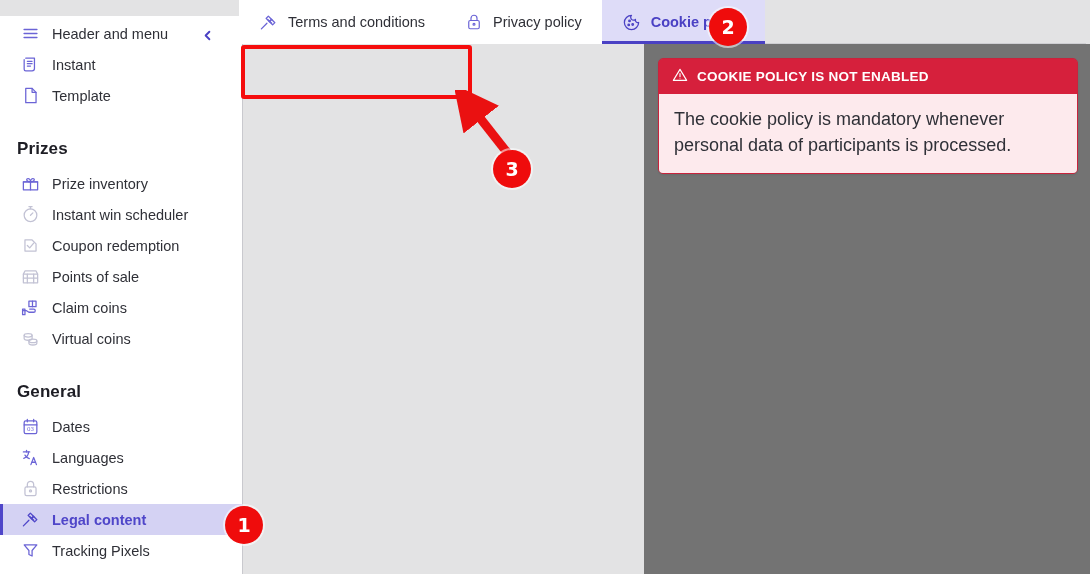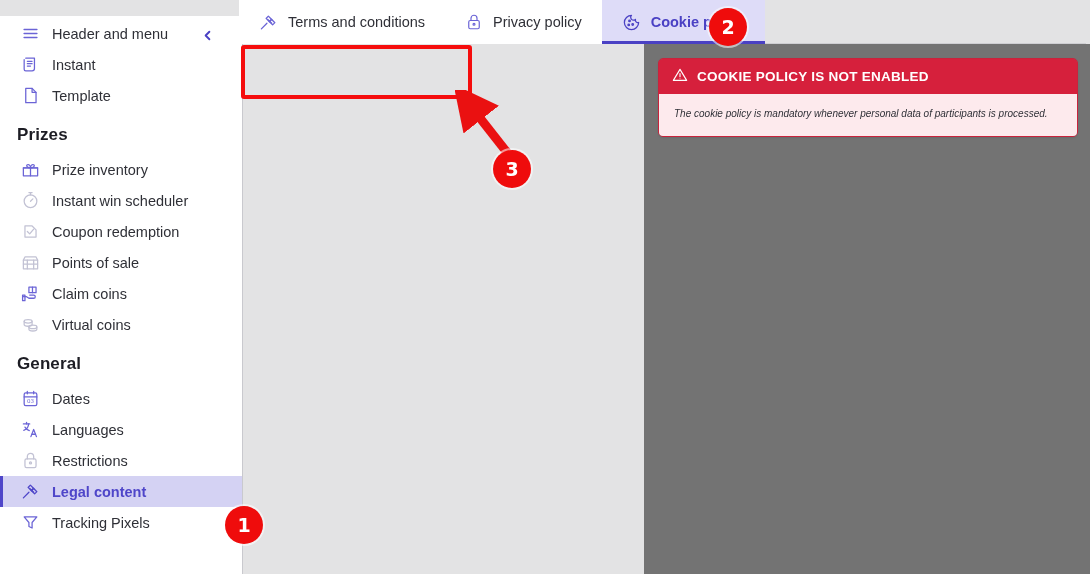--- a/index.html
+++ b/index.html
@@ -58,21 +58,21 @@
   }
   .nav-item.active .nav-icon svg { stroke: #4f46c9; }
 
   .nav-label { white-space: nowrap; }
 
   .section-title {
     font-size: 17px;
     font-weight: bold;
     color: #1d1d24;
     padding: 0 0 0 17px;
-    margin-top: 14px;
+    margin-top: 28px;
     margin-bottom: 9px;
     letter-spacing: 0.1px;
   }
 
   .collapse-btn {
     position: absolute;
     right: 22px; top: 8px;
     width: 26px; height: 26px;
     display: flex; align-items: center; justify-content: center;
     cursor: pointer;
@@ -186,23 +186,22 @@
     gap: 9px;
     padding: 8px 13px;
     font-size: 13.5px;
     font-weight: bold;
     letter-spacing: 0.25px;
   }
   .alert-body {
     background: #fdeaed;
     color: #2f3037;
     padding: 13px 15px 15px 15px;
-    font-size: 10px;
+    font-size: 18px;
     line-height: 1.42;
-    font-style: italic;
   }
 
   
   .hl-box {
     position: absolute;
     left: 241px; top: 45px;
     width: 231px; height: 54px;
     border: 4px solid #f50d0d;
     border-radius: 3px;
     pointer-events: none;

